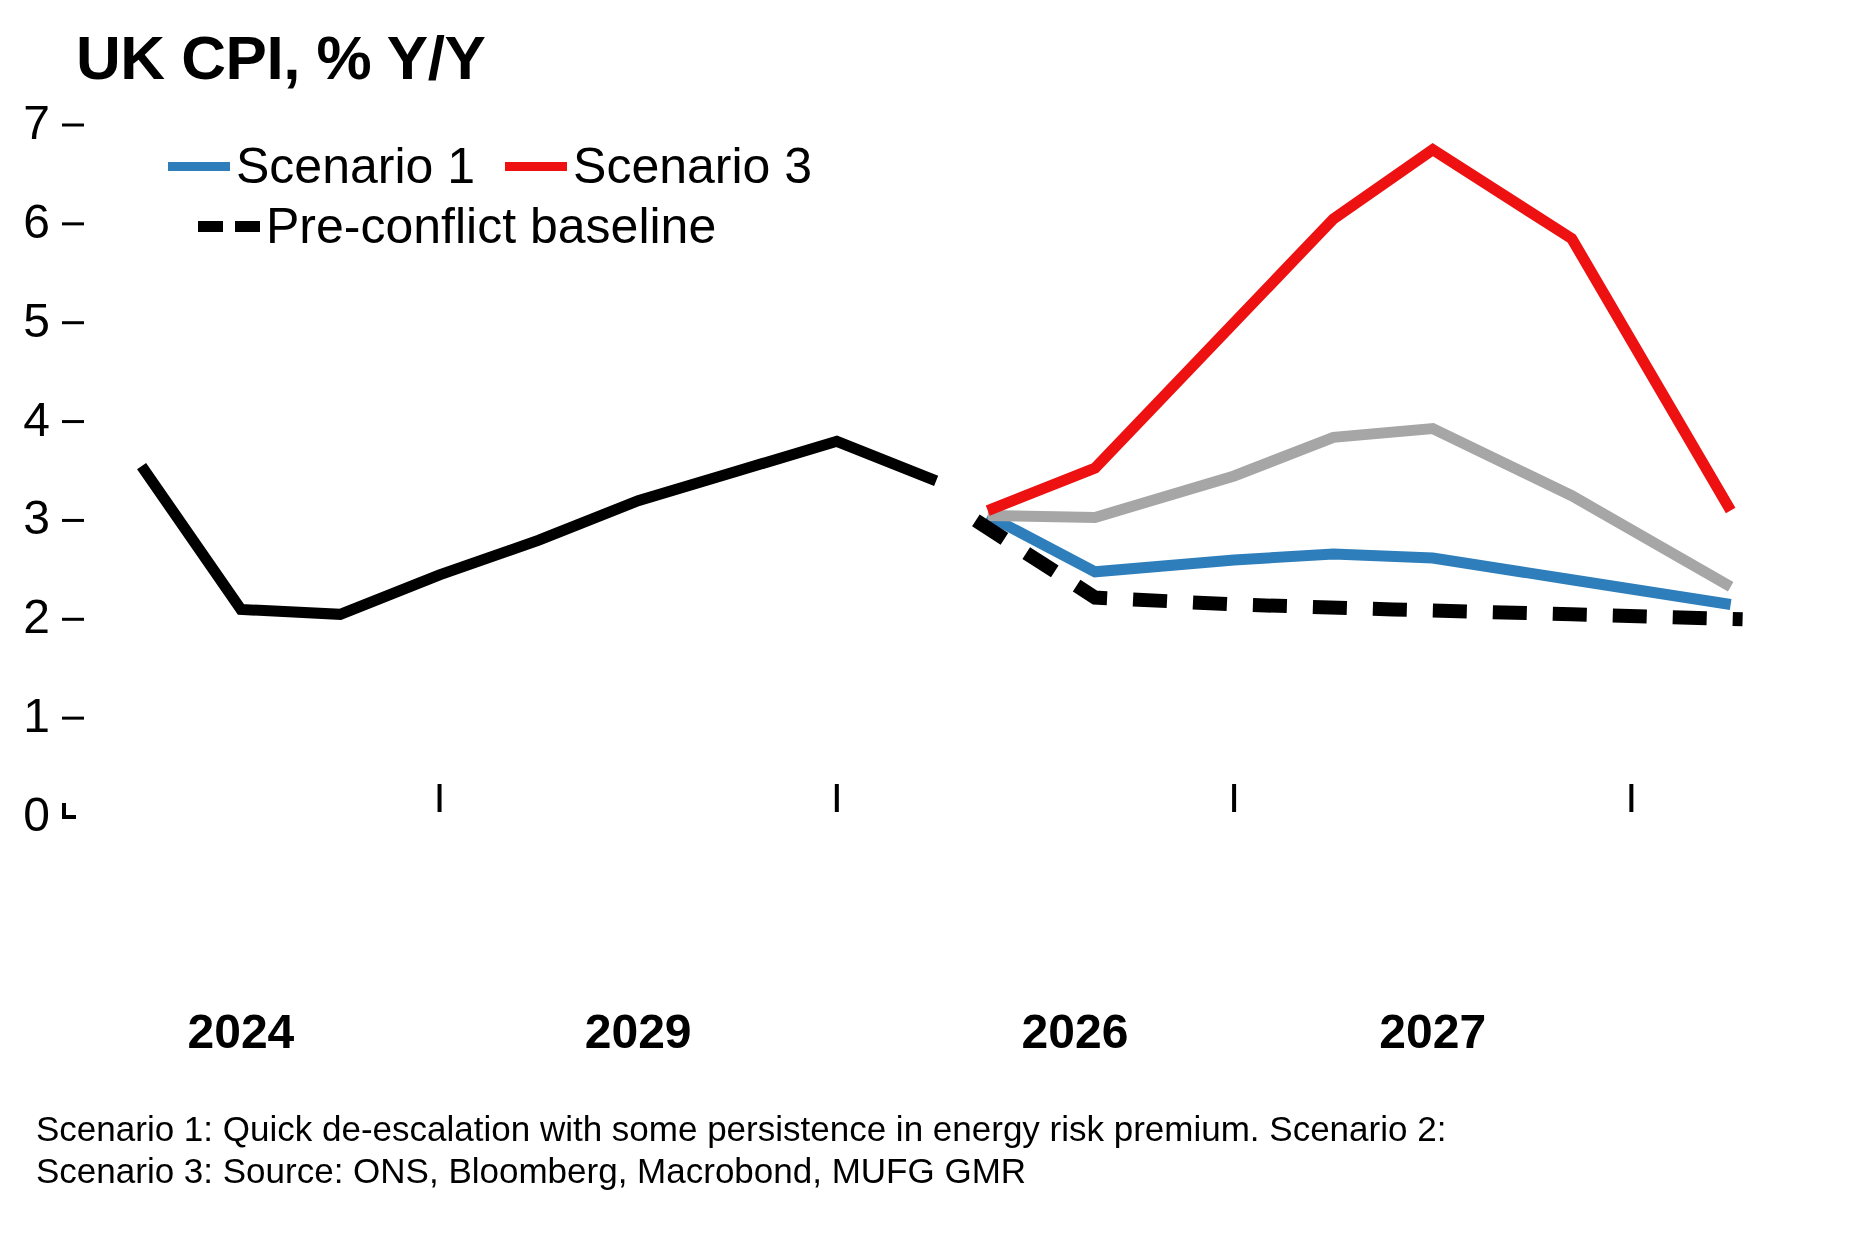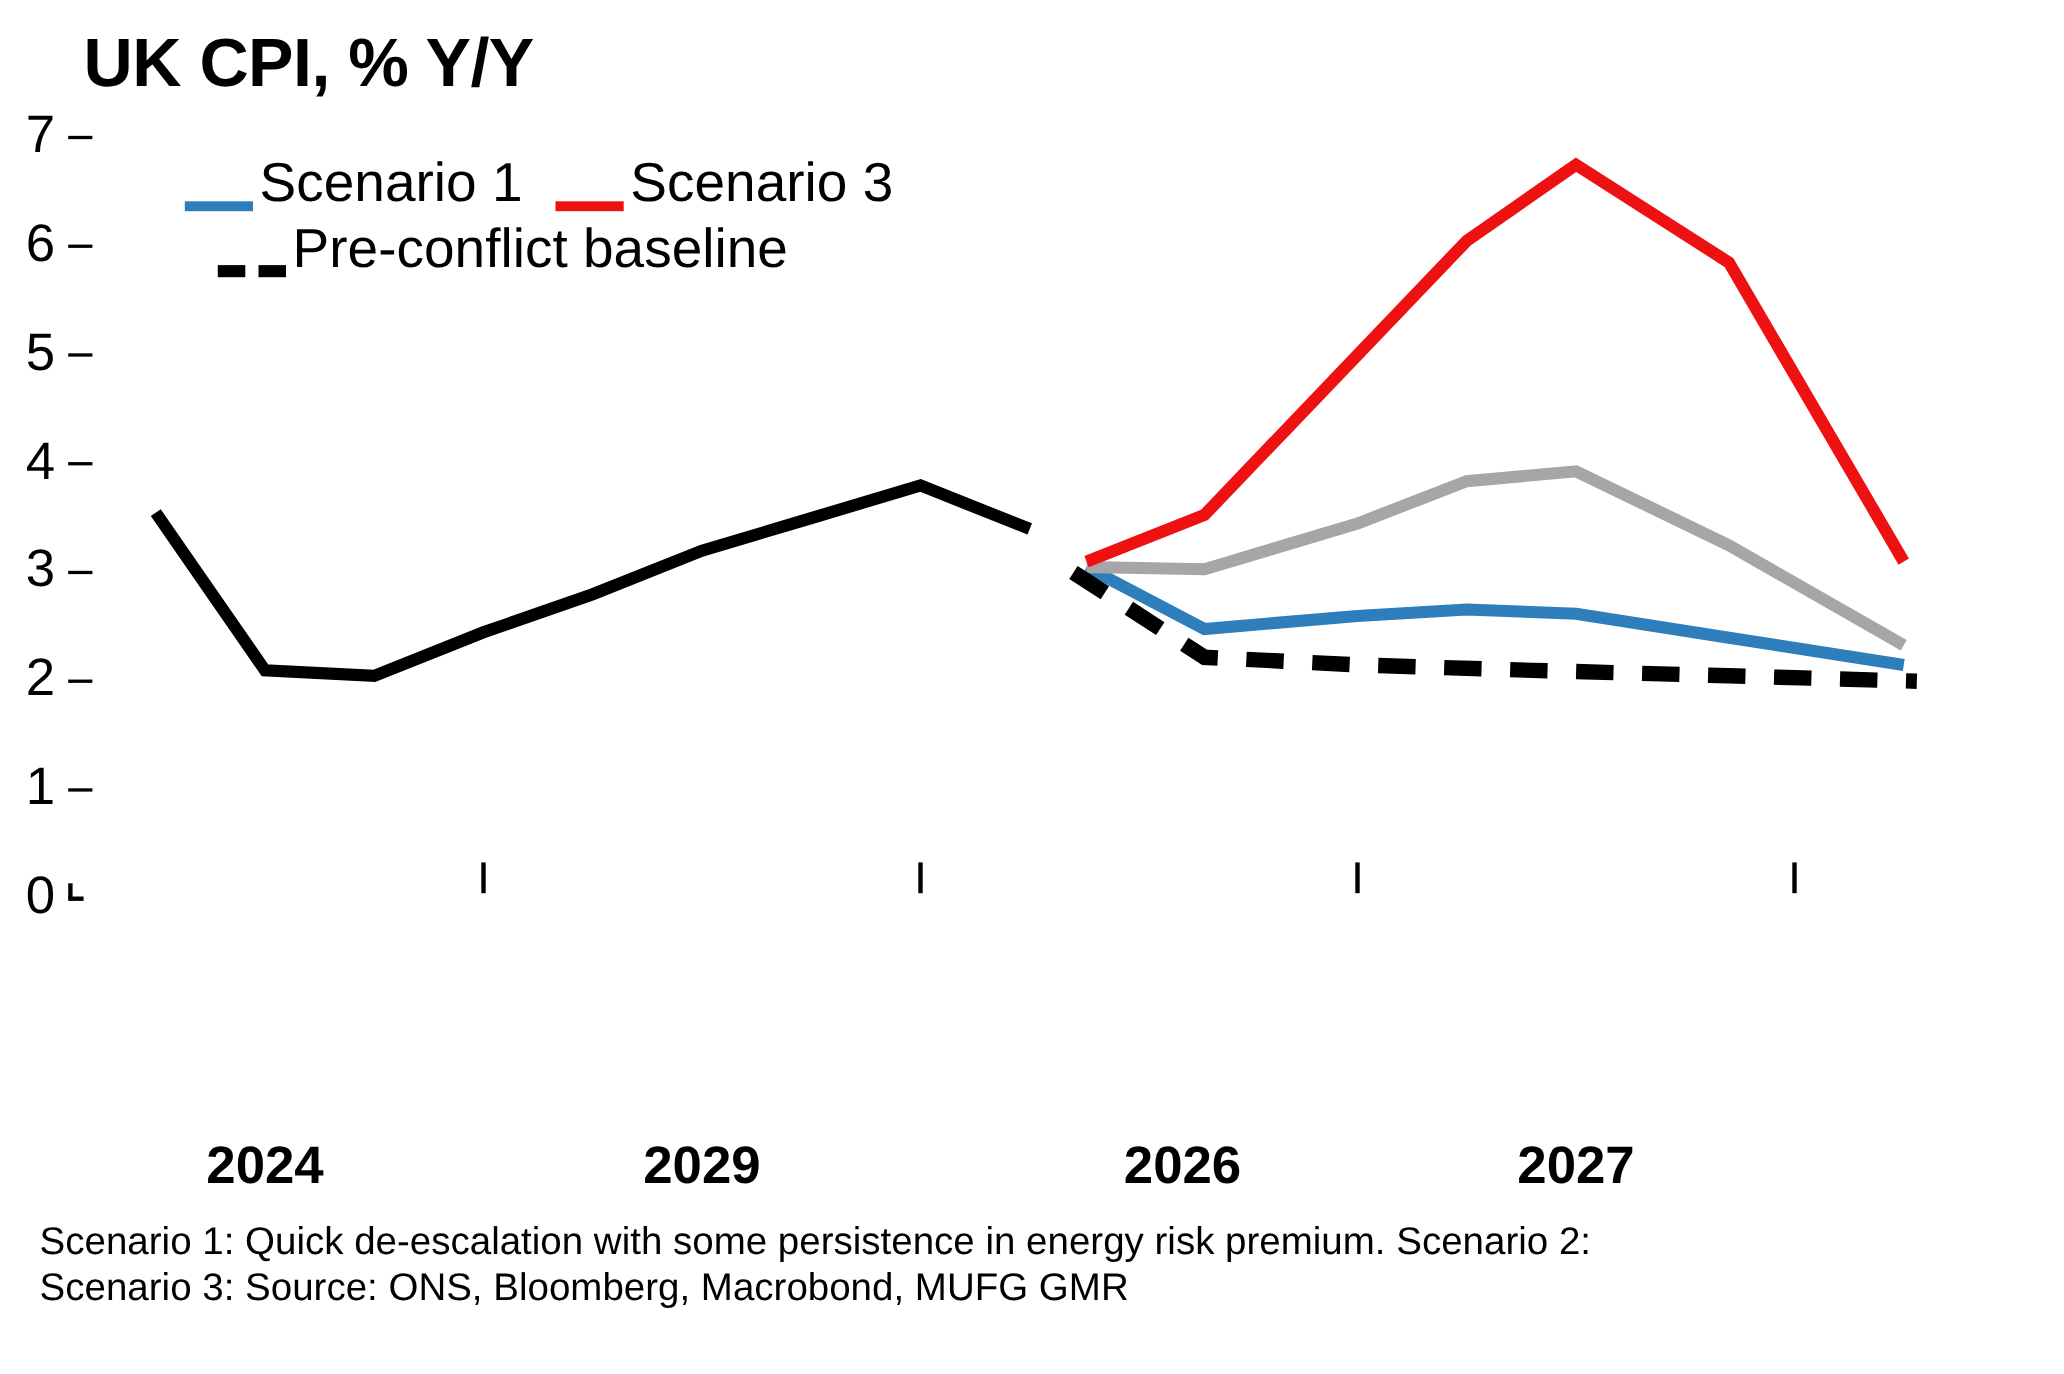--- a/index.html
+++ b/index.html
@@ -56,41 +56,40 @@
 
   
   .x-tick-label {
     position: absolute;
     top: 1008px;
     width: 220px;
     text-align: center;
     font-size: 48px;
     line-height: 48px;
     font-weight: bold;
-    margin-top: 28px;
   }
 
   
   .legend {
     position: absolute;
     left: 168px;
     top: 140px;
     display: flex;
     flex-direction: column;
     gap: 8px;
   }
   .legend-row {
     display: flex;
     flex-direction: row;
     align-items: center;
   }
   .legend-item {
     display: flex;
     flex-direction: row;
-    align-items: flex-end;
+    align-items: center;
   }
   .legend-swatch {
     width: 62px;
     height: 9px;
     margin-right: 6px;
     flex: 0 0 auto;
   }
   .legend-swatch.dashed {
     height: 11px;
     background: transparent !important;

